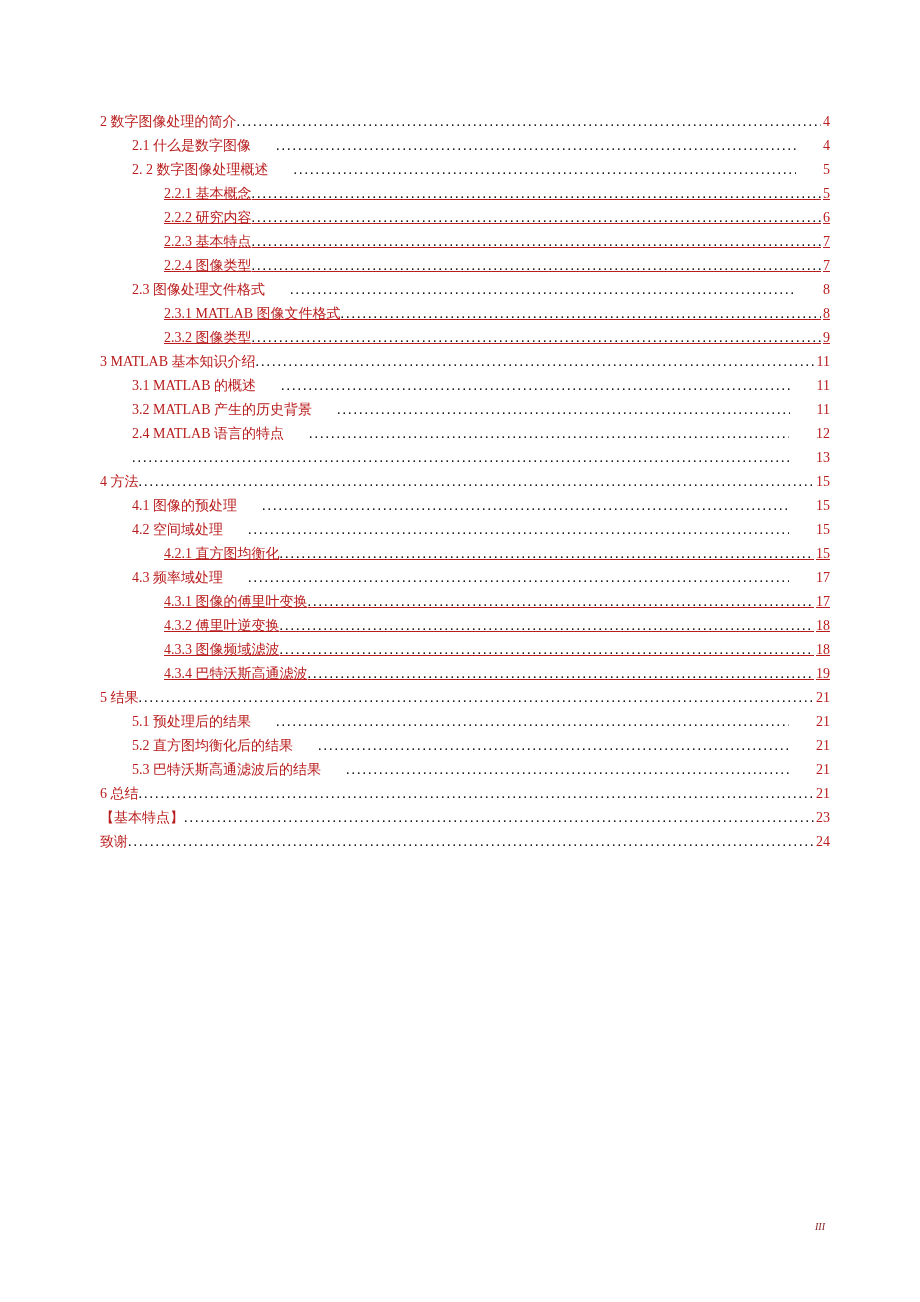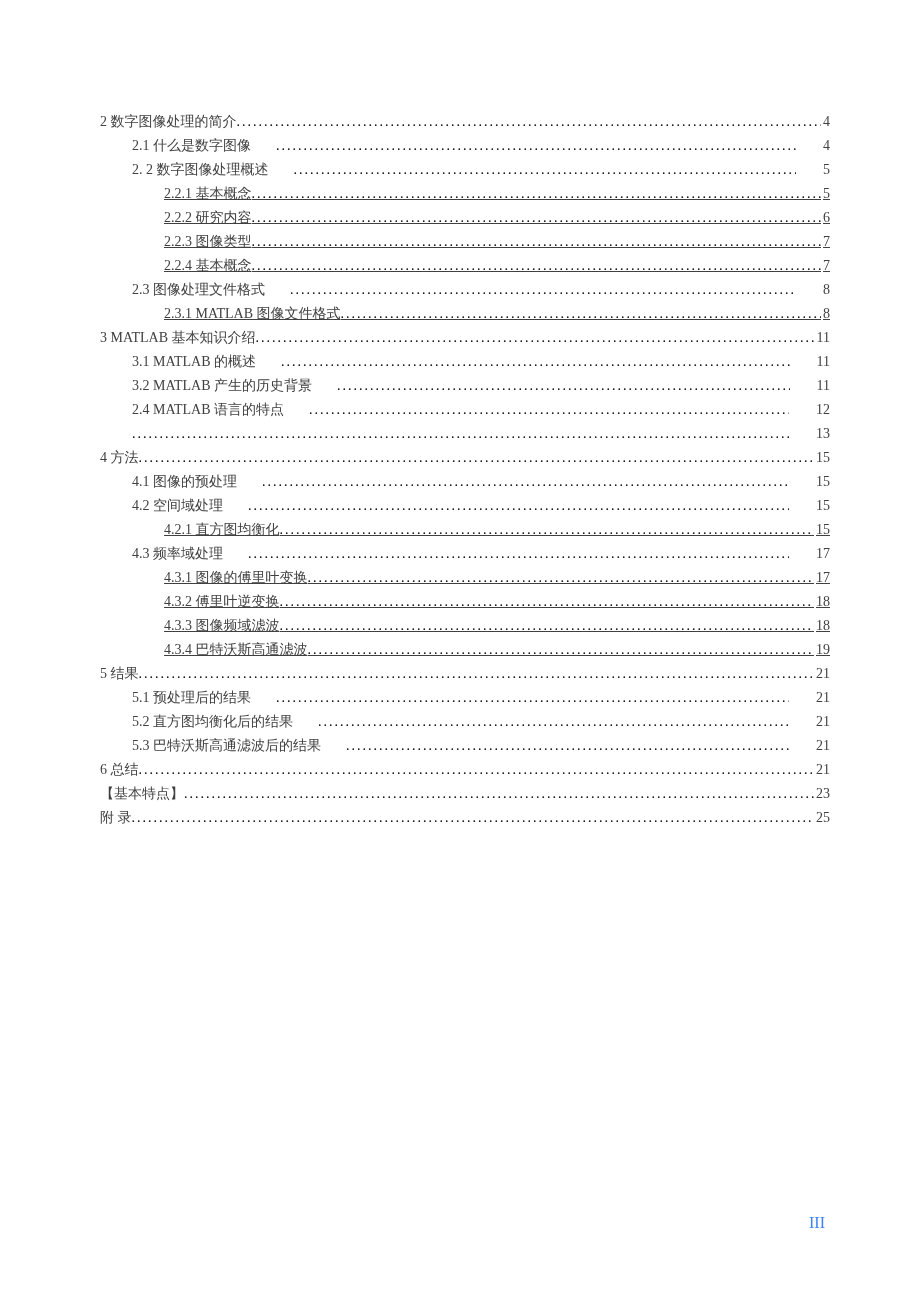--- a/index.html
+++ b/index.html
@@ -15,21 +15,21 @@
       position: relative;
     }
     .page-content {
       padding: 110px 90px 0 100px;
     }
     .toc-entry {
       display: flex;
       align-items: flex-start;
       font-size: 14px;
       line-height: 24px;
-      color: #404040;
+      color: #b91c1c;
       white-space: nowrap;
     }
     .toc-entry.level-0 {
       padding-left: 0;
     }
     .toc-entry.level-1 {
       padding-left: 32px;
       gap: 25px;
     }
     .toc-entry.level-2 {
@@ -54,22 +54,23 @@
     }
     .toc-page {
       flex-shrink: 0;
       padding-left: 2px;
     }
     .page-number {
       position: absolute;
       bottom: 70px;
       right: 95px;
       font-family: "Times New Roman", serif;
-      font-size: 16px;
-      color: #3b82f6;
+      font-size: 10px;
+      color: #7f1d1d;
+      font-style: italic;
     }
   </style>
 </head>
 <body>
 
 <div class="page-content">
   <div id="toc-list">
       <div class="toc-entry level-0">
         <span class="toc-title">2  数字图像处理的简介</span>
         <span class="toc-dots"></span>
@@ -89,39 +90,44 @@
         <span class="toc-title">2.2.1  基本概念</span>
         <span class="toc-dots"></span>
         <span class="toc-page">5</span>
       </div>
       <div class="toc-entry level-2">
         <span class="toc-title">2.2.2  研究内容</span>
         <span class="toc-dots"></span>
         <span class="toc-page">6</span>
       </div>
       <div class="toc-entry level-2">
-        <span class="toc-title">2.2.3  图像类型</span>
+        <span class="toc-title">2.2.3  基本特点</span>
         <span class="toc-dots"></span>
         <span class="toc-page">7</span>
       </div>
       <div class="toc-entry level-2">
-        <span class="toc-title">2.2.4  基本概念</span>
+        <span class="toc-title">2.2.4  图像类型</span>
         <span class="toc-dots"></span>
         <span class="toc-page">7</span>
       </div>
       <div class="toc-entry level-1">
         <span class="toc-title">2.3  图像处理文件格式</span>
         <span class="toc-dots"></span>
         <span class="toc-page">8</span>
       </div>
       <div class="toc-entry level-2">
         <span class="toc-title">2.3.1 MATLAB 图像文件格式</span>
         <span class="toc-dots"></span>
         <span class="toc-page">8</span>
       </div>
+      <div class="toc-entry level-2">
+        <span class="toc-title">2.3.2  图像类型</span>
+        <span class="toc-dots"></span>
+        <span class="toc-page">9</span>
+      </div>
       <div class="toc-entry level-0">
         <span class="toc-title">3 MATLAB 基本知识介绍</span>
         <span class="toc-dots"></span>
         <span class="toc-page">11</span>
       </div>
       <div class="toc-entry level-1">
         <span class="toc-title">3.1 MATLAB 的概述</span>
         <span class="toc-dots"></span>
         <span class="toc-page">11</span>
       </div>
@@ -208,20 +214,20 @@
         <span class="toc-title">6  总结</span>
         <span class="toc-dots"></span>
         <span class="toc-page">21</span>
       </div>
       <div class="toc-entry level-0">
         <span class="toc-title">【基本特点】</span>
         <span class="toc-dots"></span>
         <span class="toc-page">23</span>
       </div>
       <div class="toc-entry level-0">
-        <span class="toc-title">附    录</span>
-        <span class="toc-dots"></span>
-        <span class="toc-page">25</span>
+        <span class="toc-title">致谢</span>
+        <span class="toc-dots"></span>
+        <span class="toc-page">24</span>
       </div>
     </div>
 </div>
 
 <div class="page-number">III</div>
 
 </body></html>

